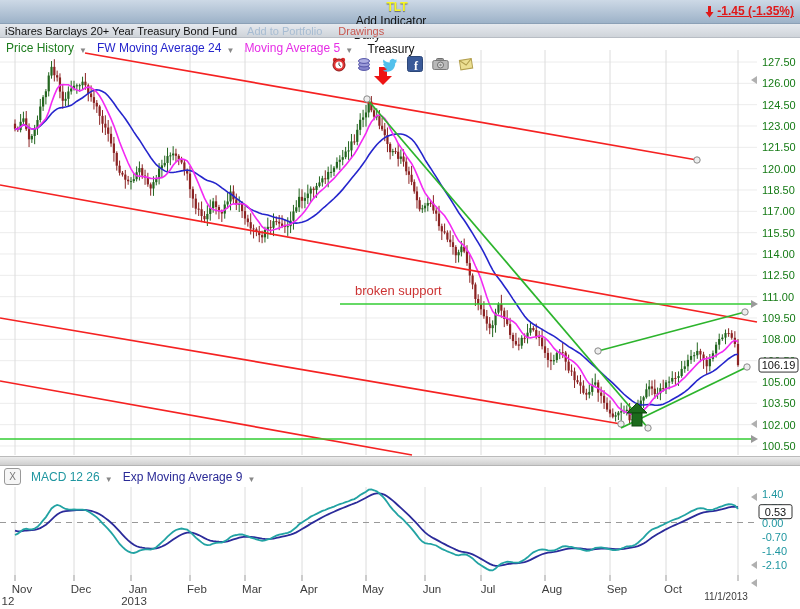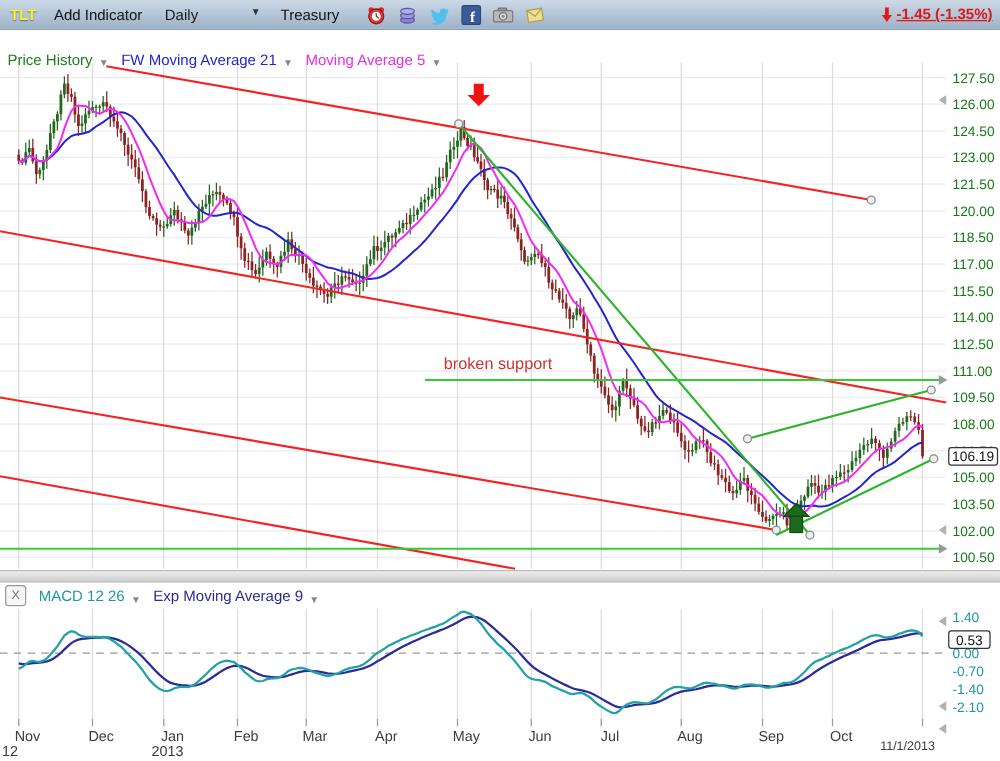--- a/index.html
+++ b/index.html
@@ -1,21 +1,21 @@
 <!DOCTYPE html>
 <html><head>
 <meta charset="utf-8">
 <style>
   html,body{margin:0;padding:0;background:#fff;}
   .screen{position:relative;width:800px;height:609px;overflow:hidden;
           font-family:"Liberation Sans",sans-serif;background:#fff;}
   
   .toolbar{position:absolute;left:0;top:0;width:800px;height:24px;z-index:5;
            background:linear-gradient(#cdd9e6,#9db2c8);display:flex;align-items:center;
-           font-size:12px;color:#1a1a1a;border-bottom:1px solid #8ba0b6;box-sizing:border-box;}
+           font-size:12px;color:#1a1a1a;border-bottom:1px solid #8ba0b6;box-sizing:border-box;flex-direction:column;}
   .sym{color:#f7f723;font-weight:bold;margin:0 14px 0 8px;text-shadow:0 1px 1px #667;}
   .tb-item{background:none;border:none;font:12px "Liberation Sans",sans-serif;color:#111;
            margin-right:18px;cursor:pointer;padding:0;text-align:center;}
   .tb-select{display:flex;align-items:flex-start;margin-right:16px;cursor:pointer;min-width:70px;}
   .chev{font-size:8px;color:#333;margin-left:42px;}
   .chev2{font-size:8px;color:#888;margin:0 10px 0 5px;}
   .tb-icons{display:flex;align-items:center;gap:9px;margin-left:4px;}
   .tb-icons svg{display:block;}
   .change{position:absolute;right:6px;top:4px;color:#e01818;font-size:12px;font-weight:bold;
           display:flex;align-items:center;gap:2px;text-decoration:underline;}
@@ -743,28 +743,33 @@
     </div>
     <div class="change">
       <svg width="11" height="13">
           <rect x="4" y="1" width="3" height="6" fill="#e01818"></rect>
           <path d="M1.5 7 h8 L5.5 12.5 z" fill="#e01818"></path>
         </svg>
       <span>-1.45 (-1.35%)</span>
     </div>
   </div>
 
+  <div class="subbar">
+    <span class="fund">iShares Barclays 20+ Year Treasury Bond Fund</span>
+    <a class="porto">Add to Portfolio</a>
+    <a class="draw">Drawings</a>
+  </div>
 
   <div class="price-header">
     <span class="menu" style="color:#1e7d1e">
       <span>Price History</span>
       <span class="chev2">▼</span>
     </span>
     <span class="menu" style="color:#2525cc">
-      <span>FW Moving Average 21</span>
+      <span>FW Moving Average 24</span>
       <span class="chev2">▼</span>
     </span>
     <span class="menu" style="color:#e62ee6">
       <span>Moving Average 5</span>
       <span class="chev2">▼</span>
     </span>
   </div>
 
   <div class="separator"></div>
 

